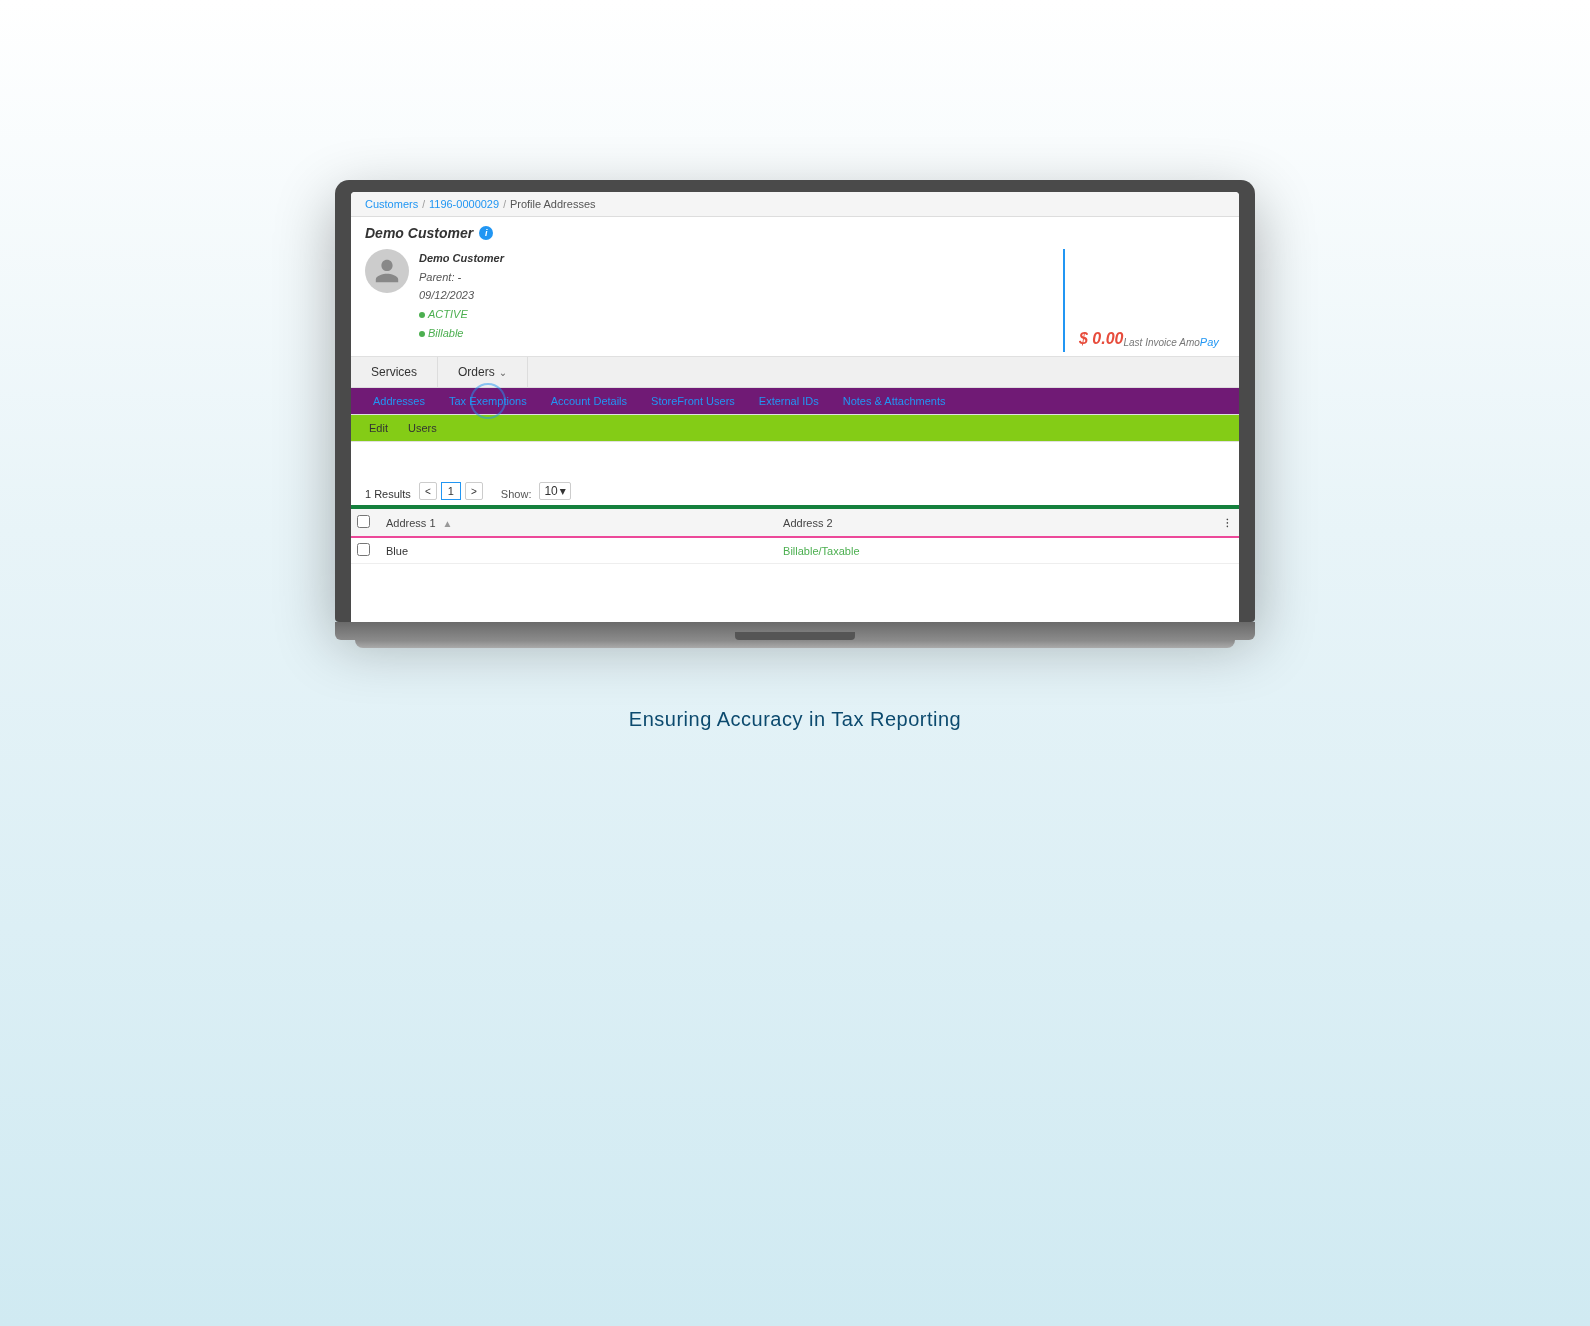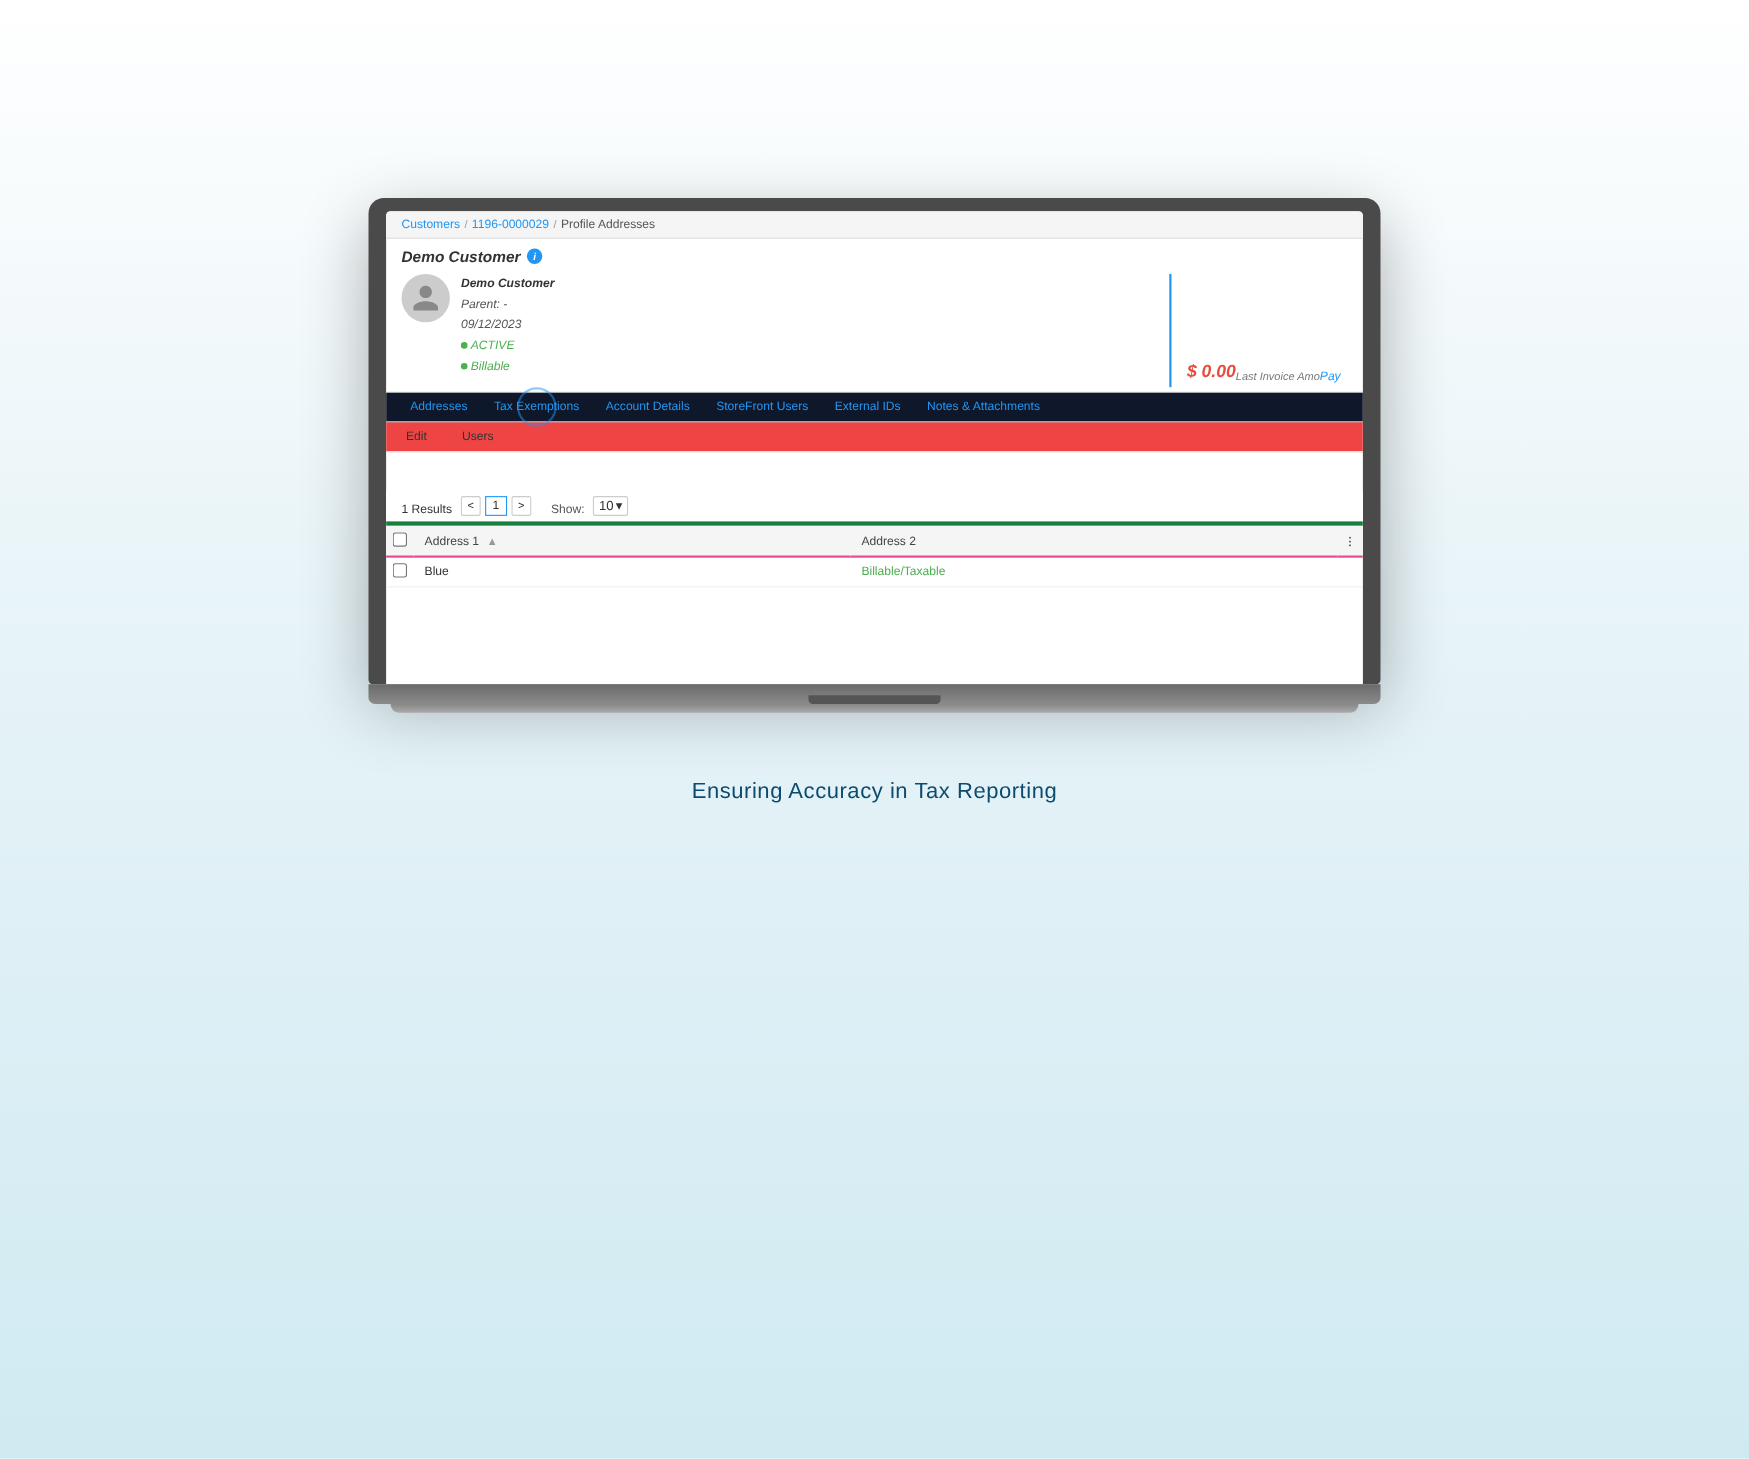--- a/index.html
+++ b/index.html
@@ -217,21 +217,21 @@
       gap: 4px;
     }
     .tab1-chevron {
       font-size: 10px;
       color: #666;
     }
 
     
     .tabs-row2 {
       display: flex;
-      background: #0f172a;
+      background: #701a75;
       border-bottom: 1px solid #e0e0e0;
       padding: 0 10px;
     }
     .tab2 {
       padding: 7px 12px;
       font-size: 11px;
       color: #2196F3;
       cursor: pointer;
     }
     .tab2.highlighted {
@@ -248,23 +248,23 @@
       left: 50%;
       transform: translate(-50%, -50%);
       opacity: 0.5;
     }
 
     
     .toolbar {
       display: flex;
       align-items: center;
       padding: 5px 14px;
-      background: #ef4444;
+      background: #84cc16;
       border-bottom: 1px solid #e0e0e0;
-      gap: 24px;
+      gap: 12px;
     }
     .toolbar-btn {
       font-size: 11px;
       color: #333;
       cursor: pointer;
       padding: 2px 4px;
     }
 
     
     .table-controls {
@@ -413,20 +413,27 @@
               </div>
             </div>
             <div class="customer-balance">
               <div class="balance-amount">$ 0.00</div>
               <div class="balance-label">Last Invoice Amo</div>
               <a class="pay-link">Pay</a>
             </div>
           </div>
         </div>
 
+        <div class="tabs-row1">
+          <div class="tab1">Services</div>
+          <div class="tab1">
+            <span>Orders</span>
+            <span class="tab1-chevron">⌄</span>
+          </div>
+        </div>
 
         <div class="tabs-row2">
           <div class="tab2">Addresses</div>
           <div class="tab2 highlighted">Tax Exemptions</div>
           <div class="tab2">Account Details</div>
           <div class="tab2">StoreFront Users</div>
           <div class="tab2">External IDs</div>
           <div class="tab2">Notes &amp; Attachments</div>
         </div>
 

